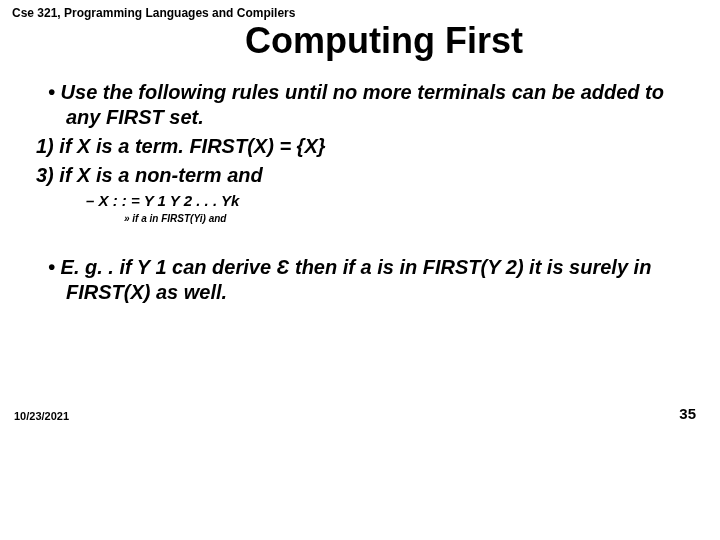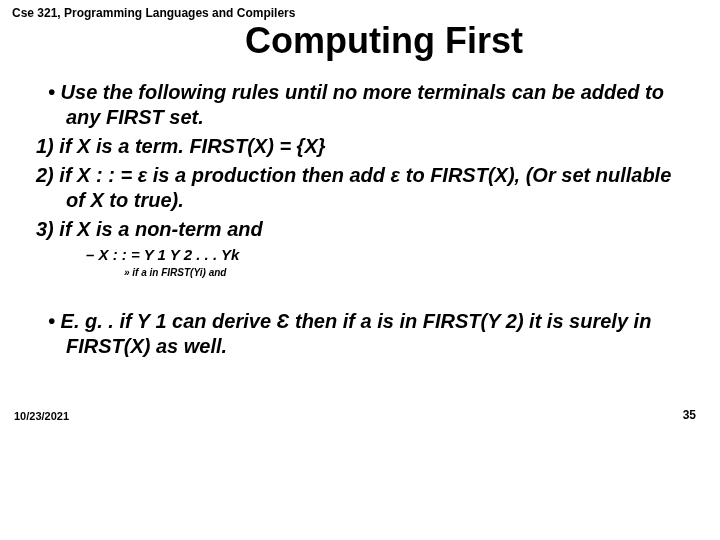--- a/index.html
+++ b/index.html
@@ -75,37 +75,36 @@
     position: absolute;
     bottom: 16px;
     left: 14px;
     font-size: 11px;
     font-weight: bold;
   }
   .footer-num {
     position: absolute;
     bottom: 16px;
     right: 24px;
-    font-size: 12px;
+    font-size: 15px;
     font-weight: bold;
   }
 </style>
 </head>
 <body>
 
 <div class="slide">
 
   <div class="course-header">Cse 321, Programming Languages and Compilers</div>
 
   <div class="title">Computing First</div>
 
   <div class="body">
     <div class="lvl1">•  Use the following rules until no more terminals can be added to any FIRST set.</div>
     <div class="lvl1-num">1) if X is a term. FIRST(X) = {X}</div>
-    <div class="lvl1-num">2) if X : : = ε is  a production then add ε to FIRST(X), (Or set nullable of X to true).</div>
     <div class="lvl1-num">3) if X is a non-term and</div>
     <div class="lvl2">–  X : : = Y 1  Y 2  . . . Yk</div>
     <div class="lvl3">»  if  a in FIRST(Yi) and</div>
     <div class="spacer"></div>
     <div class="lvl1">•  E. g. .  if Y 1 can derive Ɛ then  if a is in FIRST(Y 2) it is surely in FIRST(X) as well.</div>
   </div>
 
   <div class="footer-date">10/23/2021</div>
   <div class="footer-num">35</div>
 

